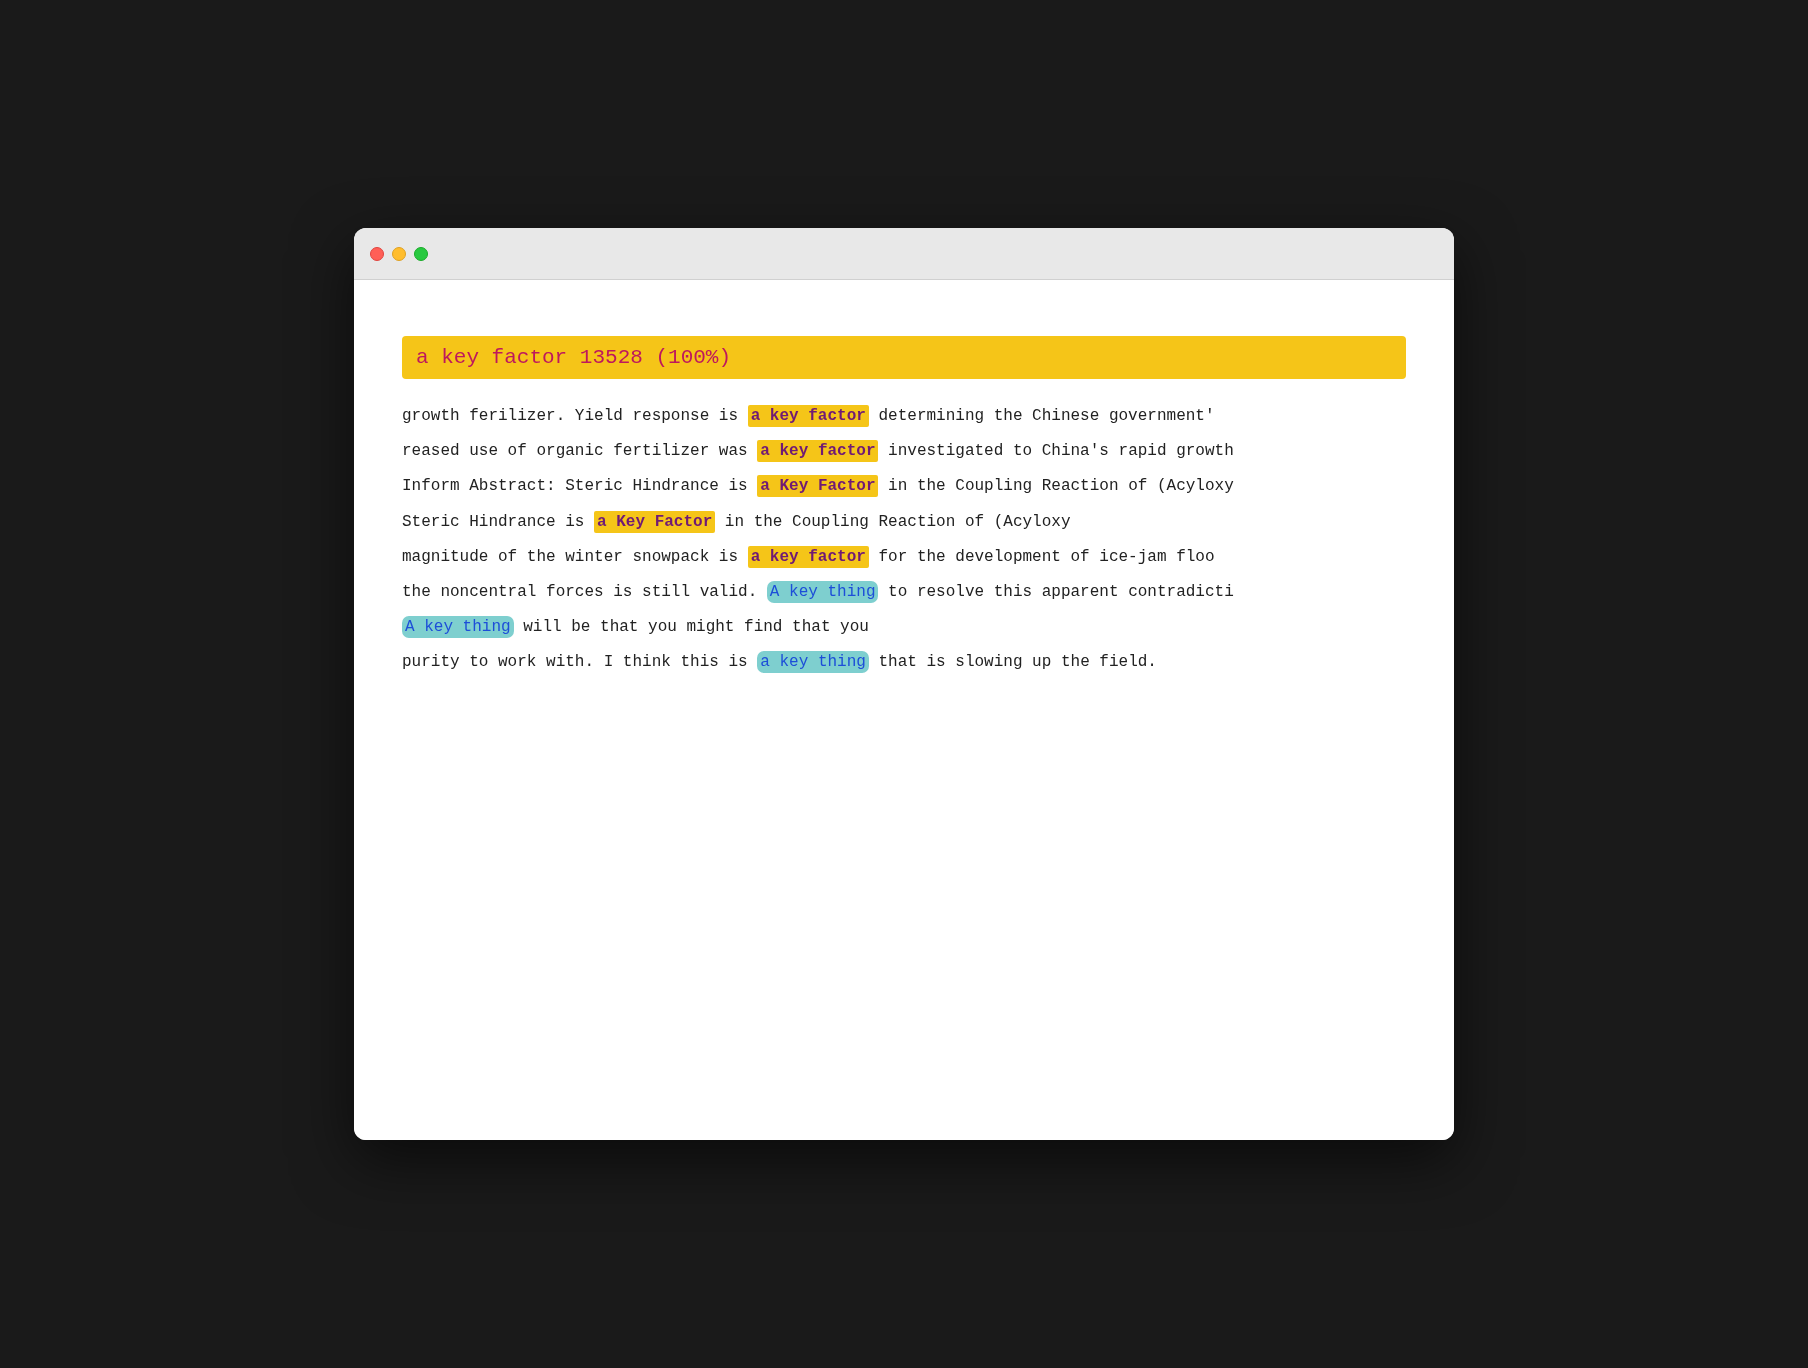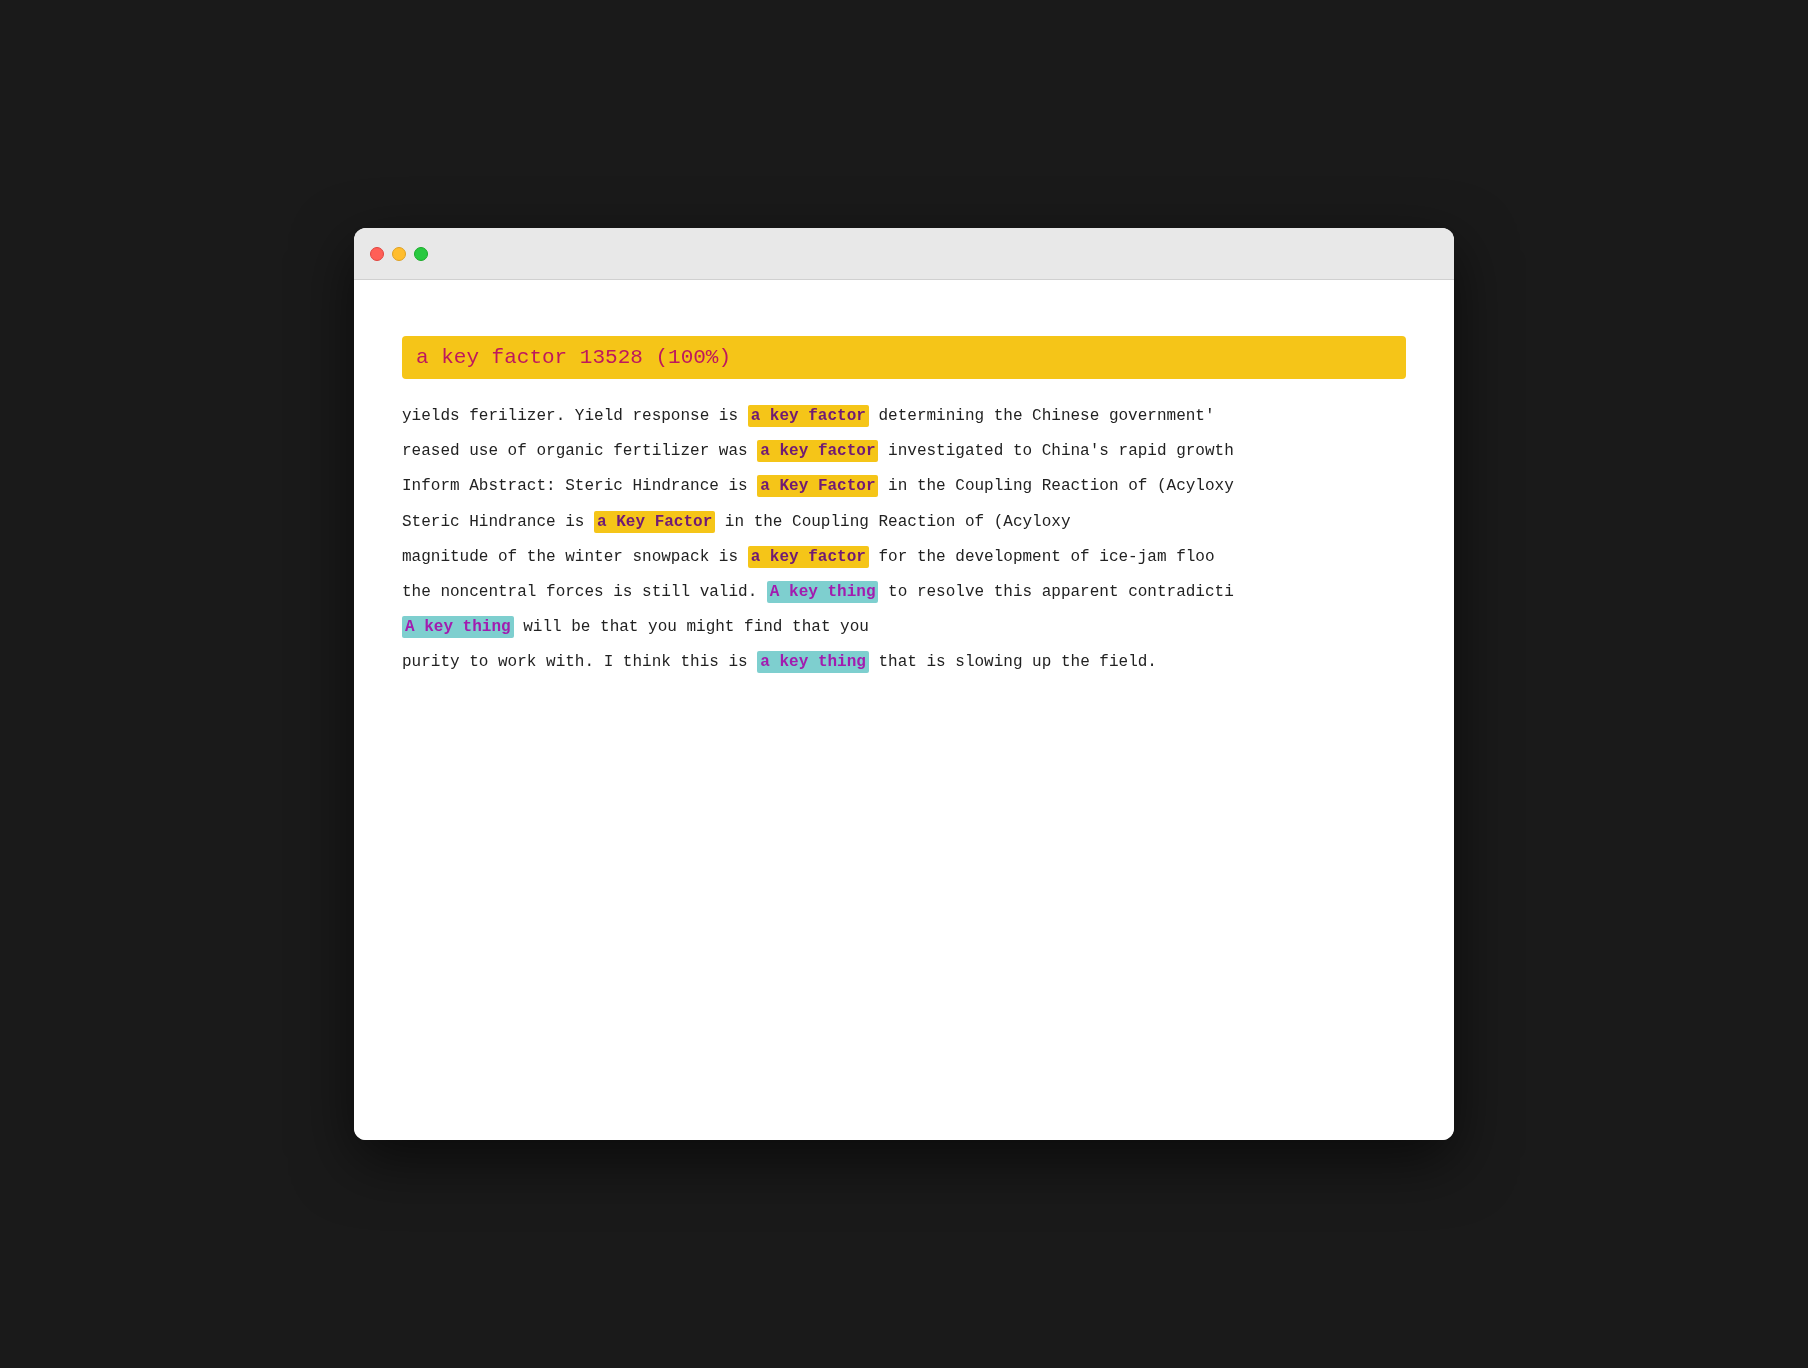--- a/index.html
+++ b/index.html
@@ -122,24 +122,24 @@
     .highlight-yellow {
       background: #f5c518;
       color: #701a75;
       font-weight: bold;
       padding: 2px 3px;
       border-radius: 2px;
     }
 
     .highlight-cyan {
       background: #7ecfcf;
-      color: #a21caf;
-      font-weight: bold;
+      color: #1d4ed8;
+      font-weight: normal;
       padding: 2px 3px;
-      border-radius: 2px;
+      border-radius: 7px;
     }
   </style>
 </head>
 <body>
 
 <div class="window">
 
   <div class="titlebar">
     <div class="traffic-lights">
       <div class="traffic-light close"></div>
@@ -156,21 +156,21 @@
       <span class="page-title"></span>
     </div>
 
     <div class="option-list">
 
     <div class="option-item selected">a key factor 13528 (100%)</div>
       </div>
 
     <div class="concordance-list">
 
-    <div class="concordance-row"><span>yields ferilizer. Yield response is </span><span class="highlight-yellow">a key factor</span><span> determining the Chinese government'</span></div>
+    <div class="concordance-row"><span>growth ferilizer. Yield response is </span><span class="highlight-yellow">a key factor</span><span> determining the Chinese government'</span></div>
         <div class="concordance-row"><span>reased use of organic fertilizer was </span><span class="highlight-yellow">a key factor</span><span> investigated to China's rapid growth</span></div>
         <div class="concordance-row"><span>Inform Abstract: Steric Hindrance is </span><span class="highlight-yellow">a Key Factor</span><span> in the Coupling Reaction of (Acyloxy</span></div>
         <div class="concordance-row"><span>            Steric Hindrance is </span><span class="highlight-yellow">a Key Factor</span><span> in the Coupling Reaction of (Acyloxy</span></div>
         <div class="concordance-row"><span>magnitude of the winter snowpack is </span><span class="highlight-yellow">a key factor</span><span> for the development of ice-jam floo</span></div>
         <div class="concordance-row"><span>the noncentral forces is still valid. </span><span class="highlight-cyan">A key thing</span><span> to resolve this apparent contradicti</span></div>
         <div class="concordance-row"><span>                        </span><span class="highlight-cyan">A key thing</span><span> will be that you might find that you</span></div>
         <div class="concordance-row"><span>purity to work with. I think this is </span><span class="highlight-cyan">a key thing</span><span> that is slowing up the field.</span></div>
       </div>
 
   </div>

